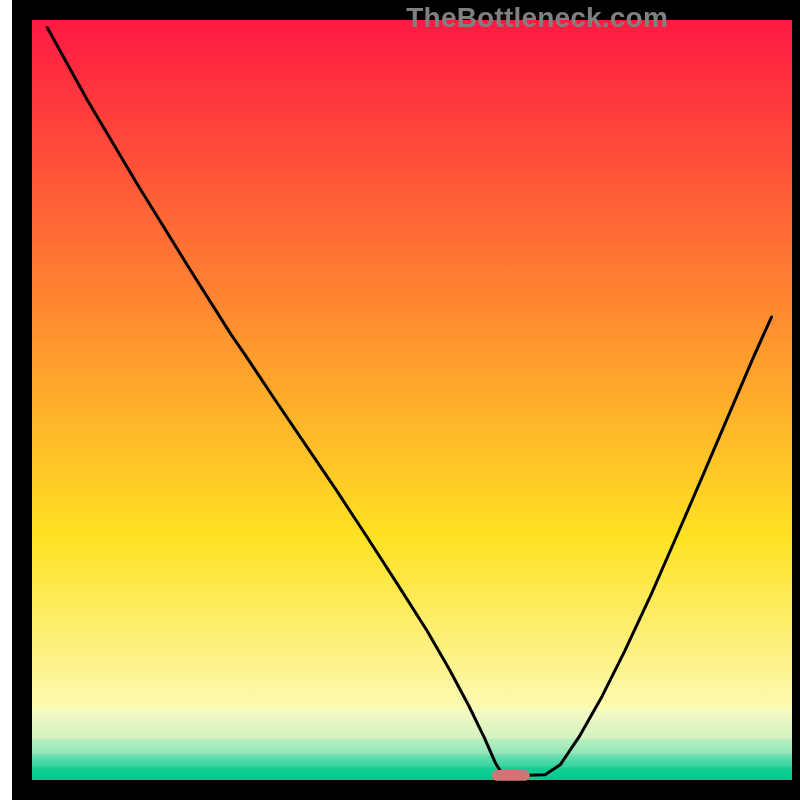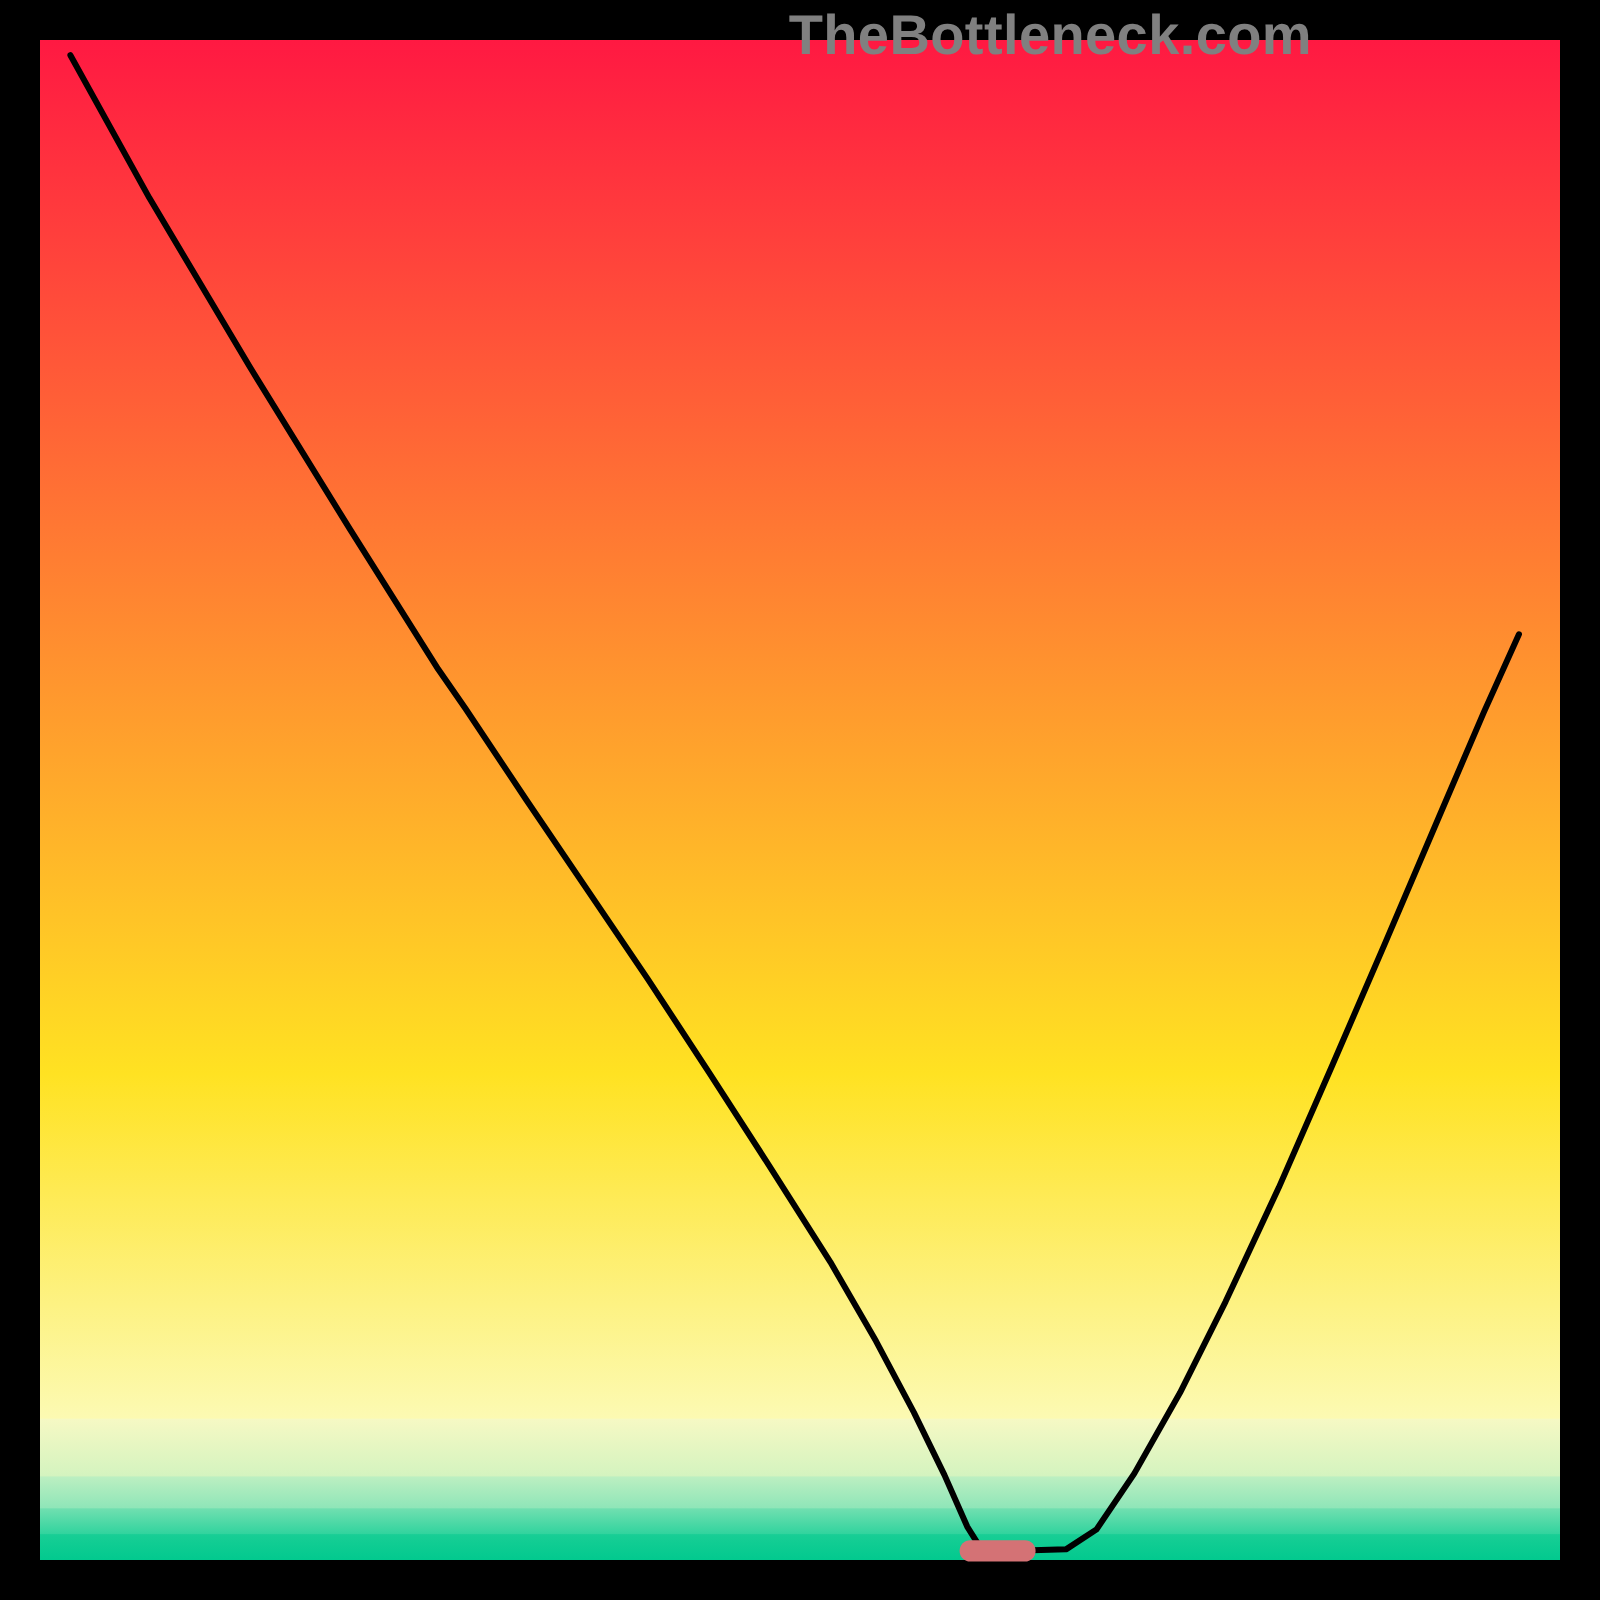--- a/index.html
+++ b/index.html
@@ -7,20 +7,21 @@
     padding: 0;
     width: 800px;
     height: 800px;
     background: #ffffff;
     overflow: hidden;
   }
   .chart-container {
     position: relative;
     width: 664px;
     height: 800px;
+    margin-left: 12px;
   }
   .watermark {
     position: absolute;
     top: 2px;
     right: 8px;
     font-family: Arial, Helvetica, sans-serif;
     font-size: 28px;
     font-weight: bold;
     color: #808080;
     letter-spacing: 0.2px;

